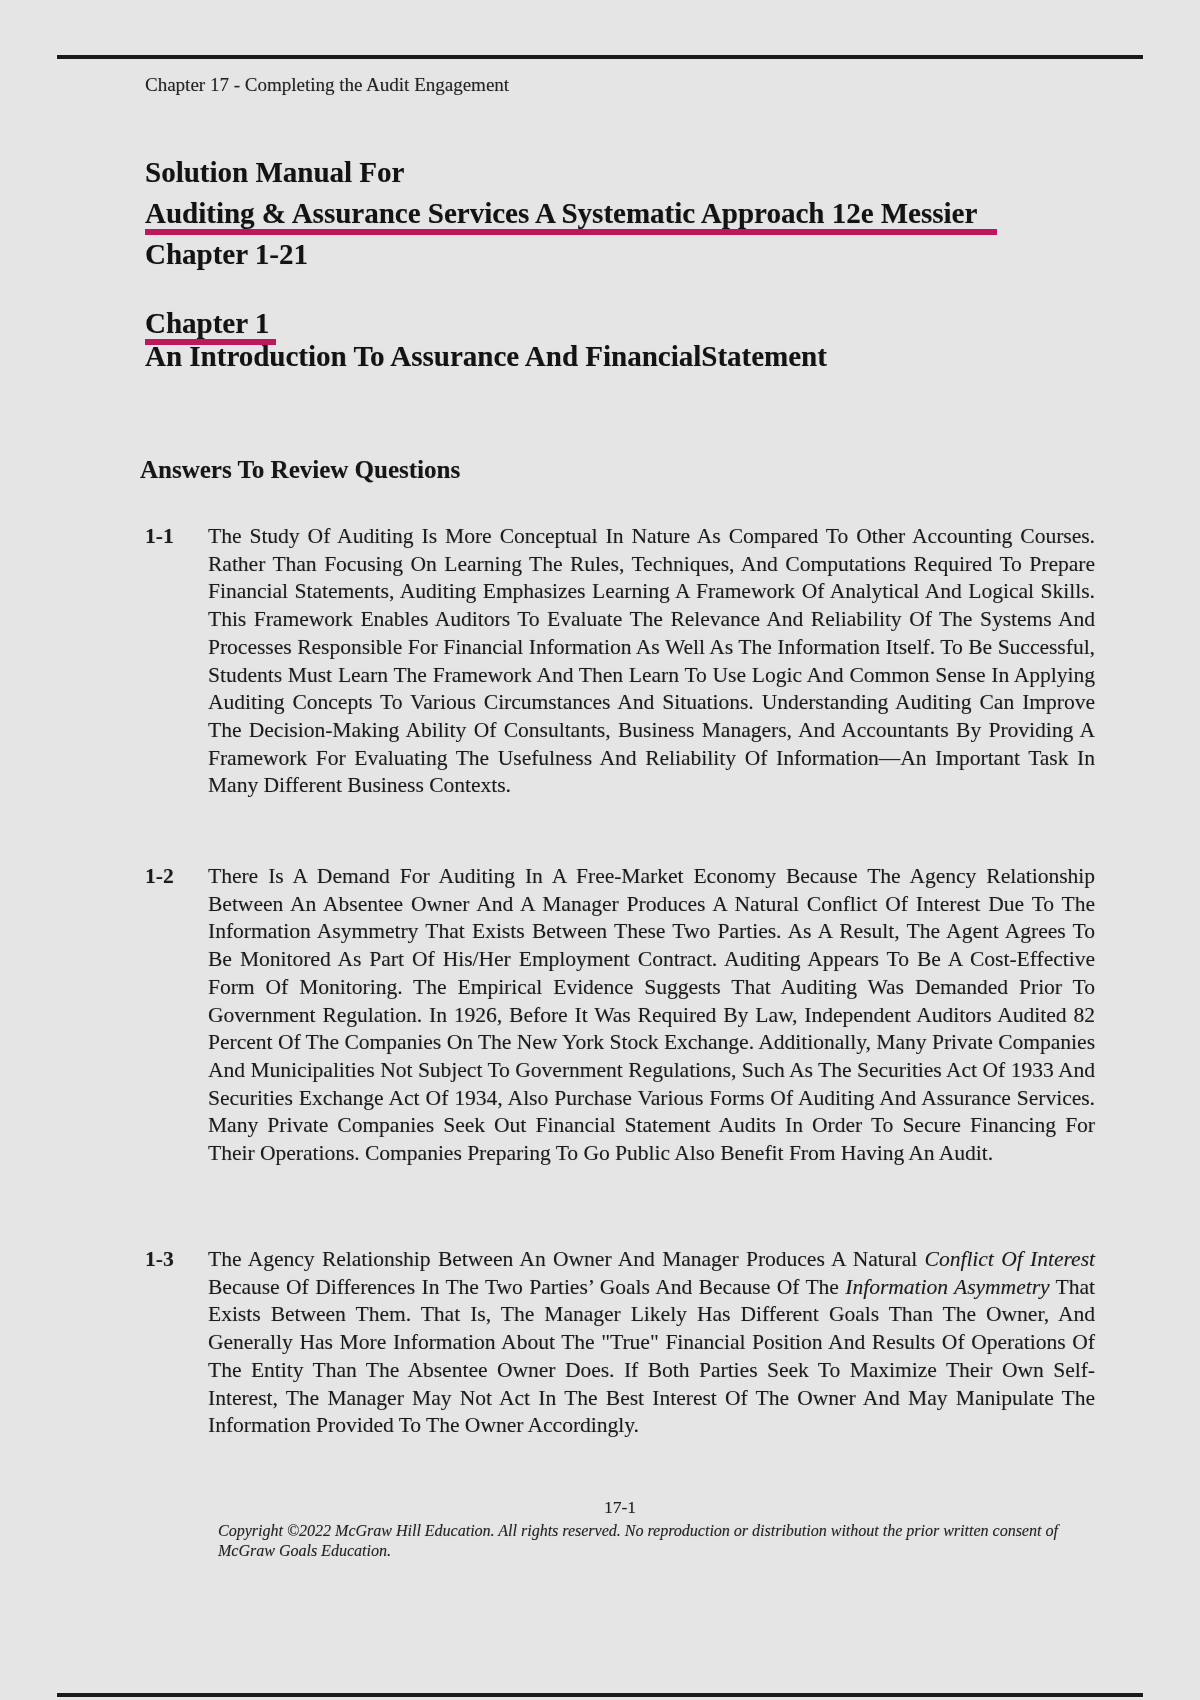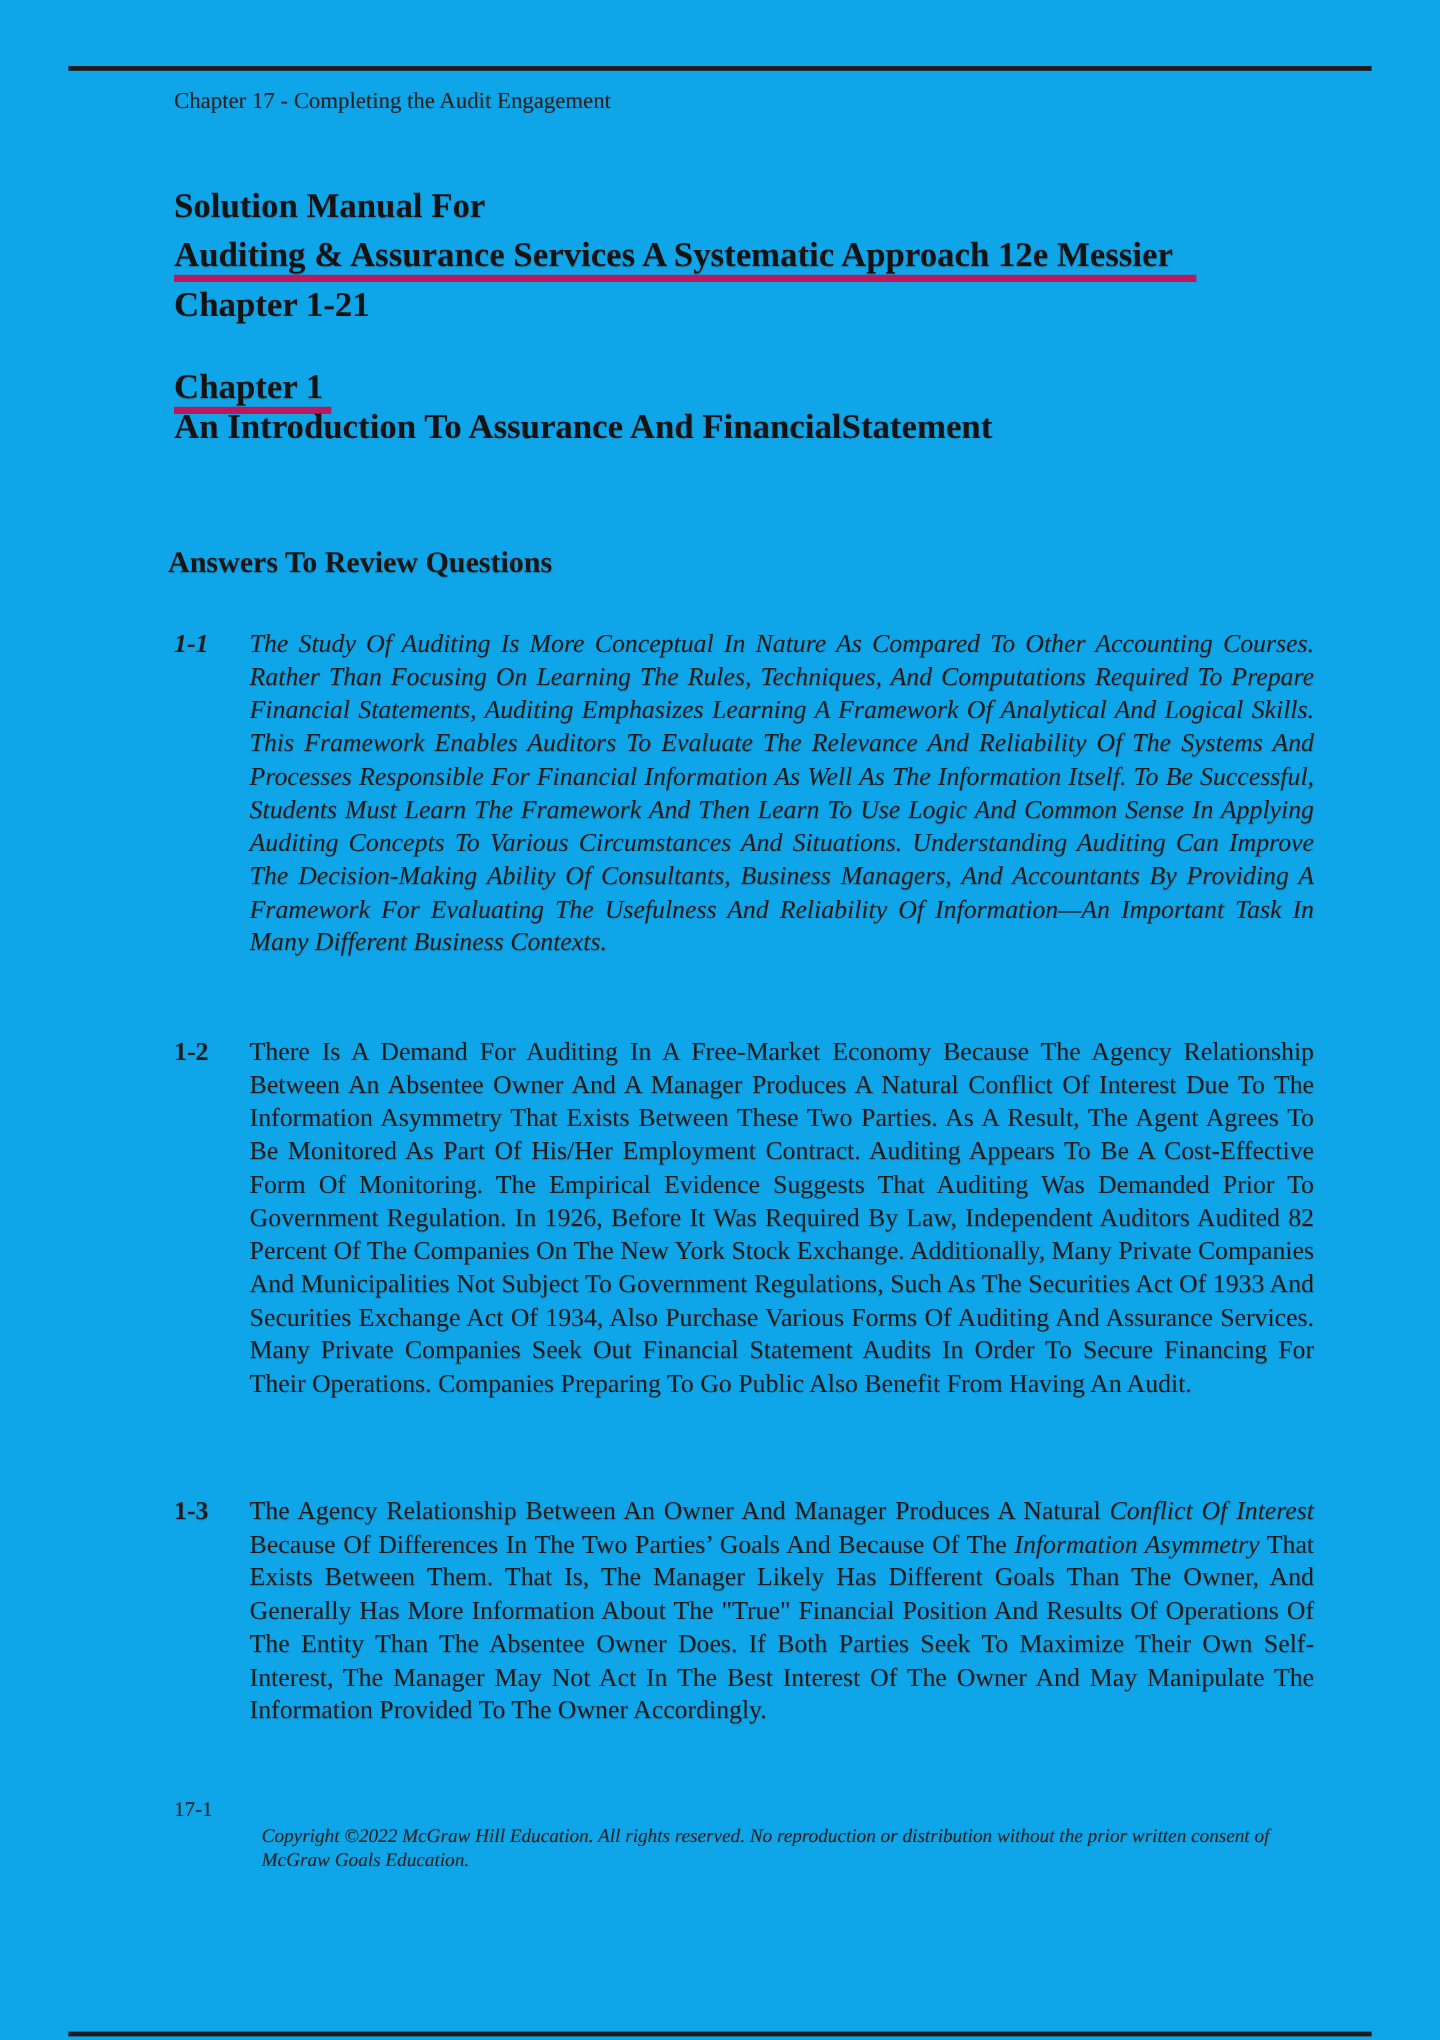--- a/index.html
+++ b/index.html
@@ -11,21 +11,21 @@
     width: 1200px;
     height: 1700px;
     position: relative;
     font-family: "Liberation Serif", serif;
     color: #1a1a1a;
     overflow: hidden;
   }
   .page {
     position: absolute;
     inset: 0;
-    background: #0ea5e9;
+    background: #e5e5e5;
     text-shadow: 0.3px 0.3px 0.8px rgba(45,45,45,0.35);
   }
   .rule {
     position: absolute;
     left: 57px;
     width: 1086px;
     height: 4px;
     background: #1b1b1d;
   }
   .rule-top { top: 55px; }
@@ -90,30 +90,30 @@
     flex: 0 0 63px;
     width: 63px;
     font-weight: bold;
   }
   .q-text {
     flex: 1;
     text-align: justify;
     text-justify: inter-word;
   }
   .q-text i { font-style: italic; }
-  .qa-1 { top: 523px; font-style: italic; }
+  .qa-1 { top: 523px; }
   .qa-2 { top: 863px; }
   .qa-3 { top: 1246px; }
 
   .page-number {
     position: absolute;
     left: 145px;
     top: 1497px;
     width: 950px;
-    text-align: left;
+    text-align: center;
     font-size: 17.5px;
     color: #1f1f1f;
   }
   .copyright {
     position: absolute;
     left: 218px;
     top: 1521px;
     width: 880px;
     font-size: 16px;
     font-style: italic;

